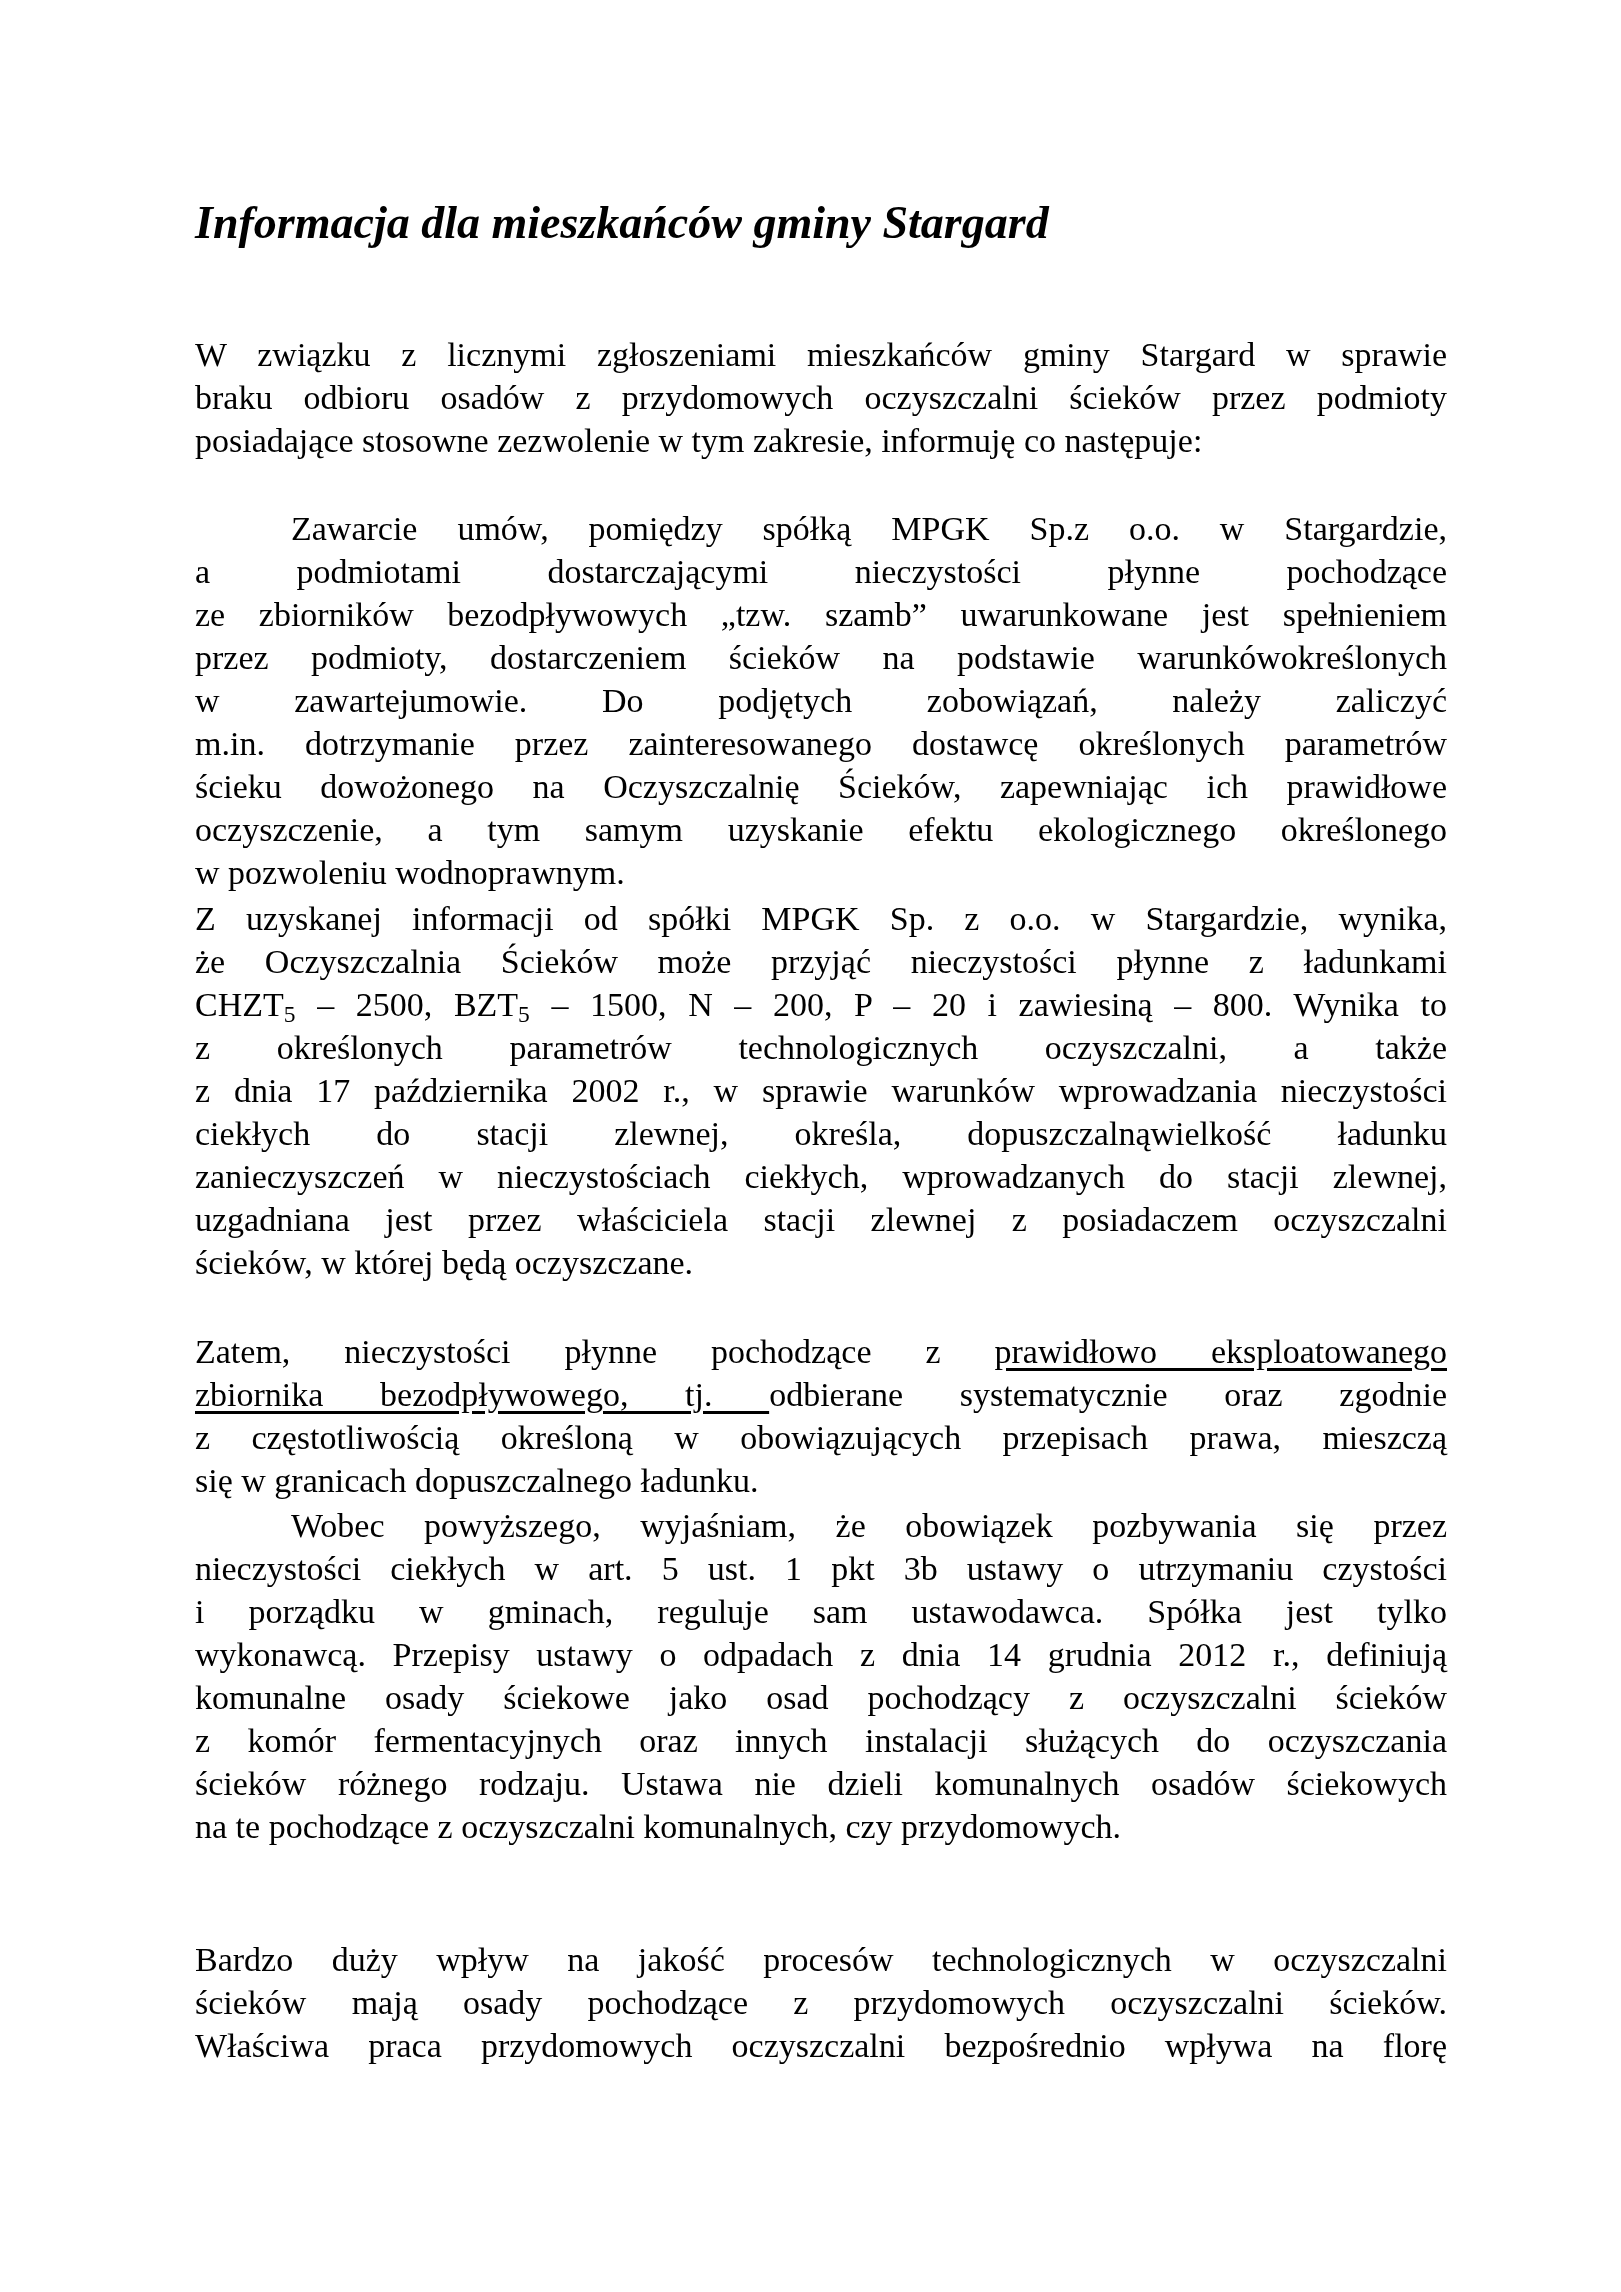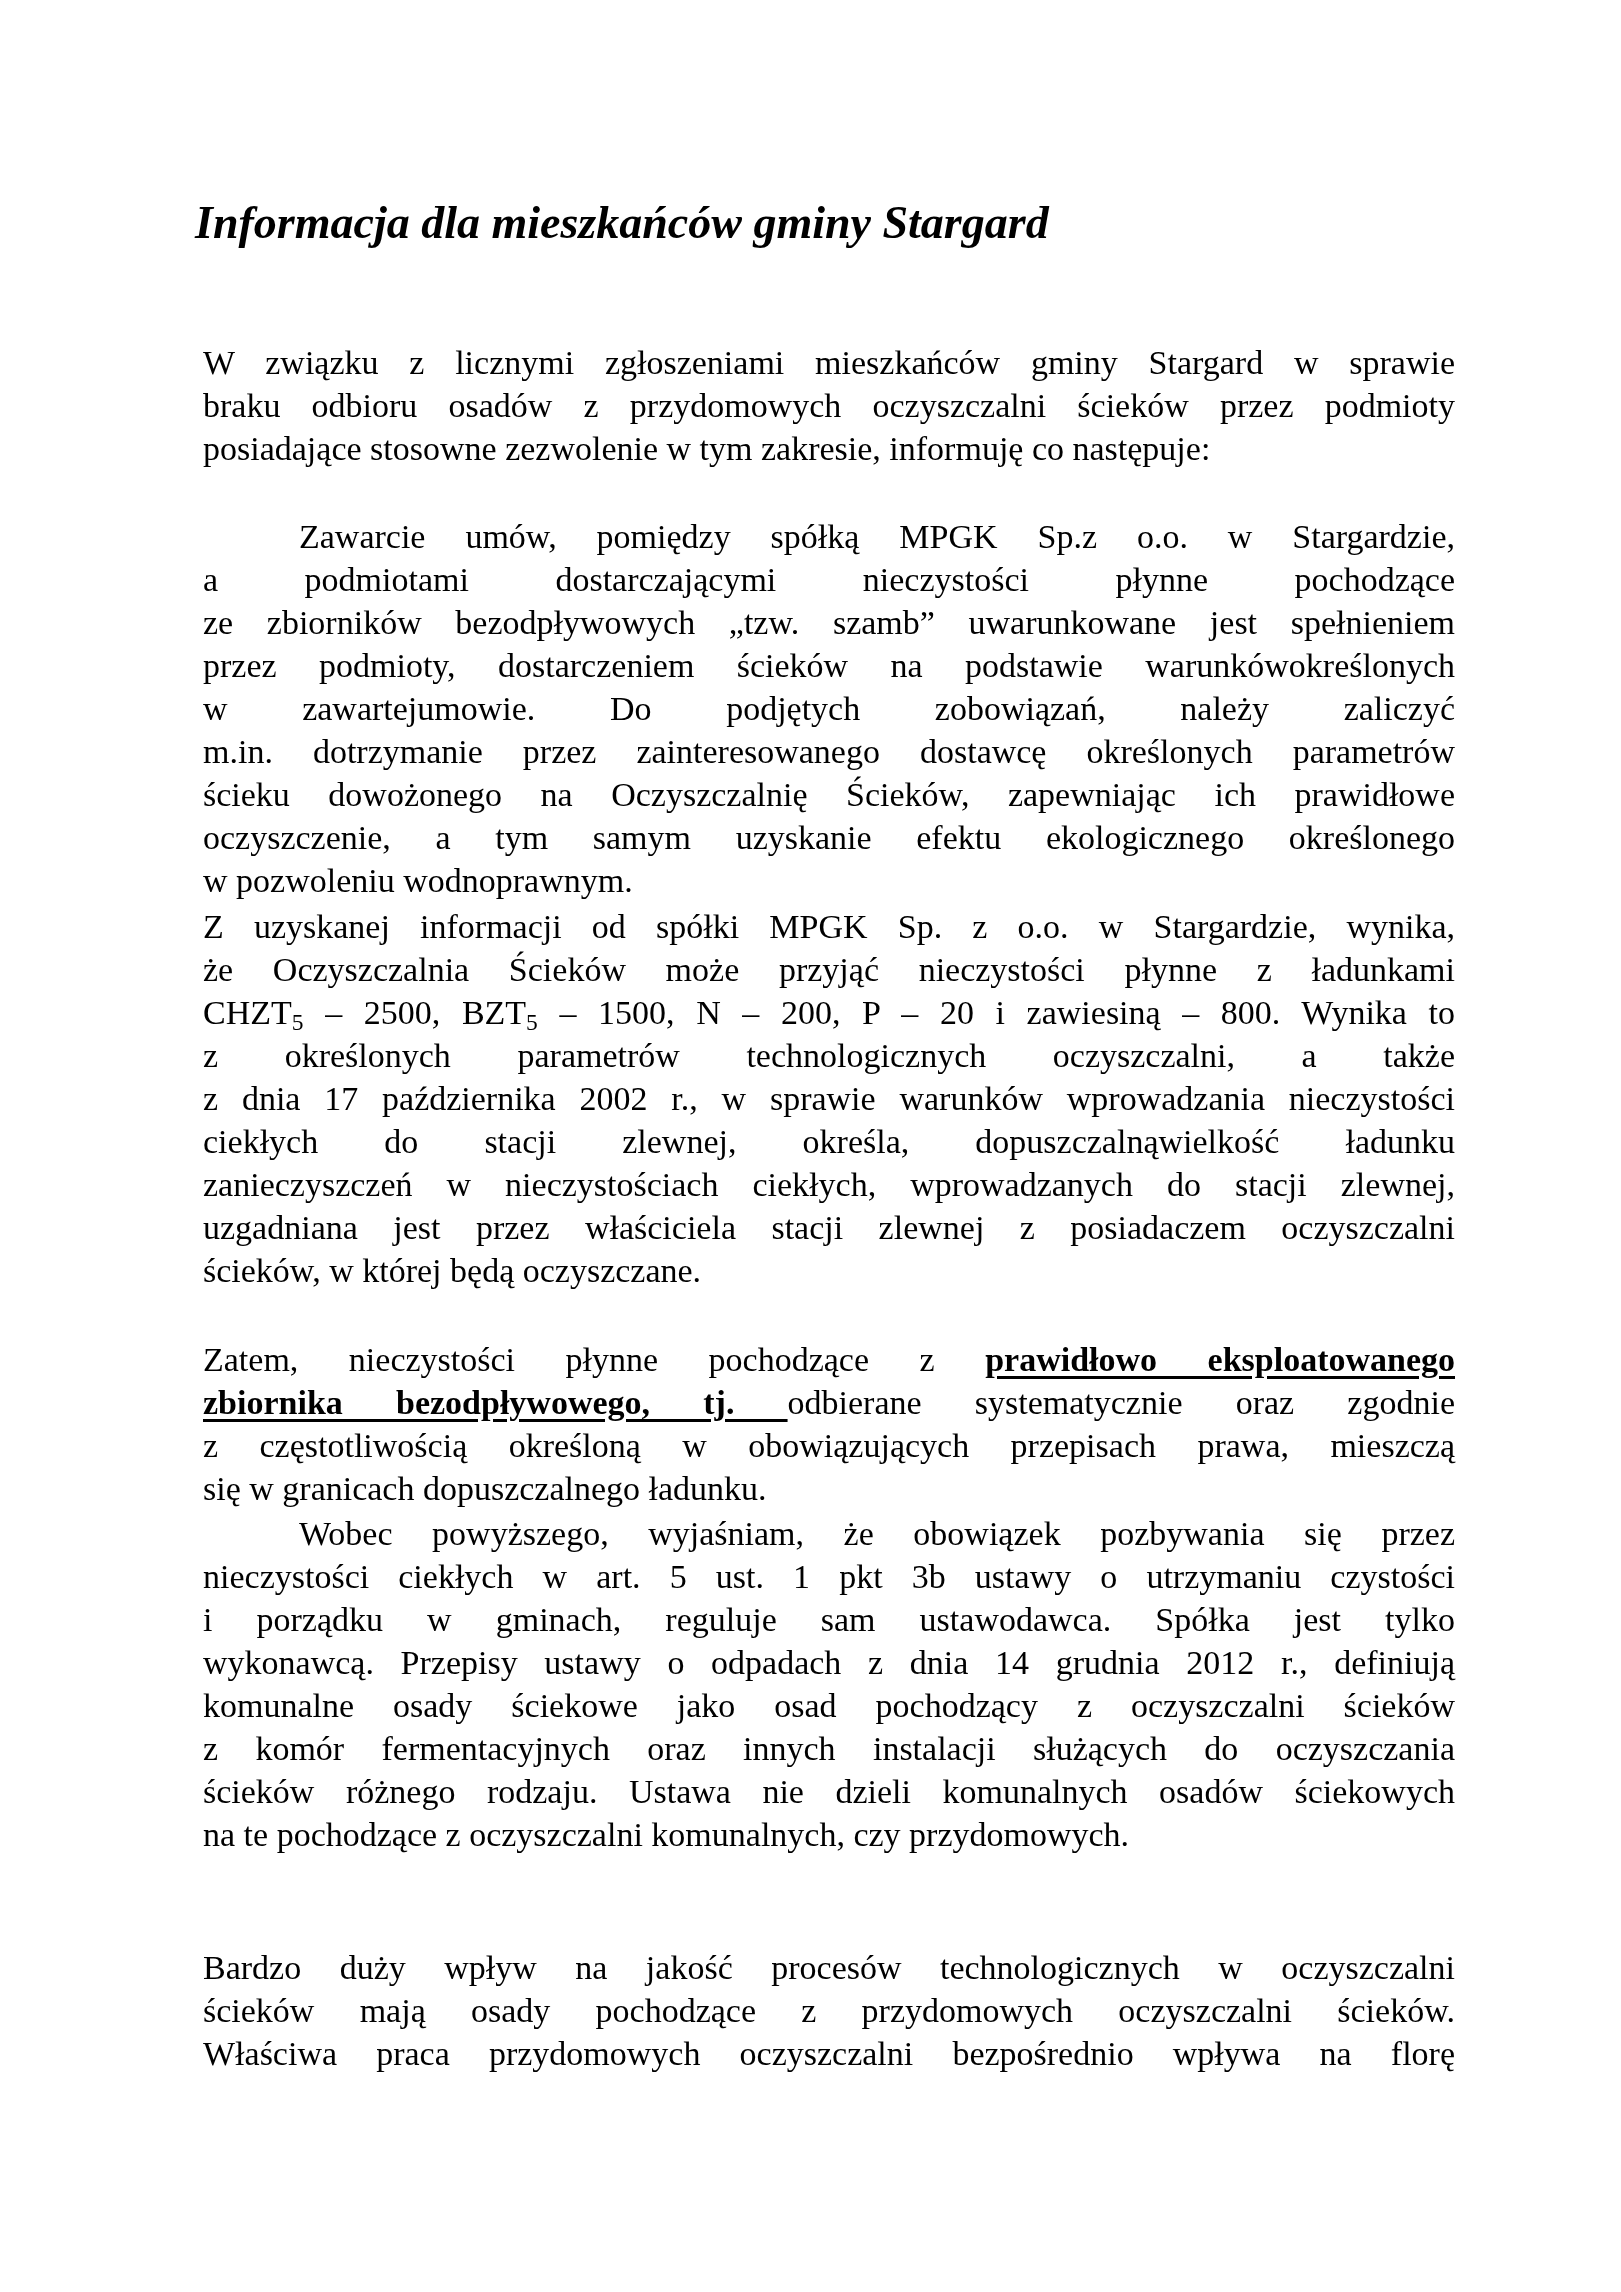--- a/index.html
+++ b/index.html
@@ -6,25 +6,25 @@
   body { width: 1621px; height: 2293px; position: relative; overflow: hidden; }
   .page {
     position: absolute; left: 195px; top: 0; width: 1252px;
     font-family: "Liberation Serif", "DejaVu Serif", serif;
     color: #000000; font-size: 34px; line-height: 43px;
   }
   .title {
     position: absolute; top: 195px; left: 0; width: 1252px; text-align: left;
     font-weight: bold; font-style: italic; font-size: 46px; line-height: 55px; margin: 0;
   }
-  .para { position: absolute; left: 0; width: 1252px; text-align: justify; margin: 8px; }
+  .para { position: absolute; left: 0; width: 1252px; text-align: justify; margin: 0; }
   .para .line { display: block; text-align: justify; text-align-last: justify; white-space: nowrap; height: 43px; }
   .para .line.last { text-align-last: left; }
   .indent { padding-left: 96px; }
-  .u-bold { font-weight: bold; text-decoration: underline; text-decoration-thickness: 2.9px; text-underline-offset: 4.9px; }
+  .u-bold { font-weight: normal; text-decoration: underline; text-decoration-thickness: 2.9px; text-underline-offset: 4.9px; }
   sub { font-size: 23.5px; line-height: 0; vertical-align: -5.9px; }
 </style>
 </head>
 <body>
 
 <div class="page">
   <h1 class="title">Informacja dla mieszkańców gminy Stargard</h1>
 
   <p class="para" style="top:333px">
     <span class="line">W związku z licznymi zgłoszeniami mieszkańców gminy Stargard w sprawie</span>

